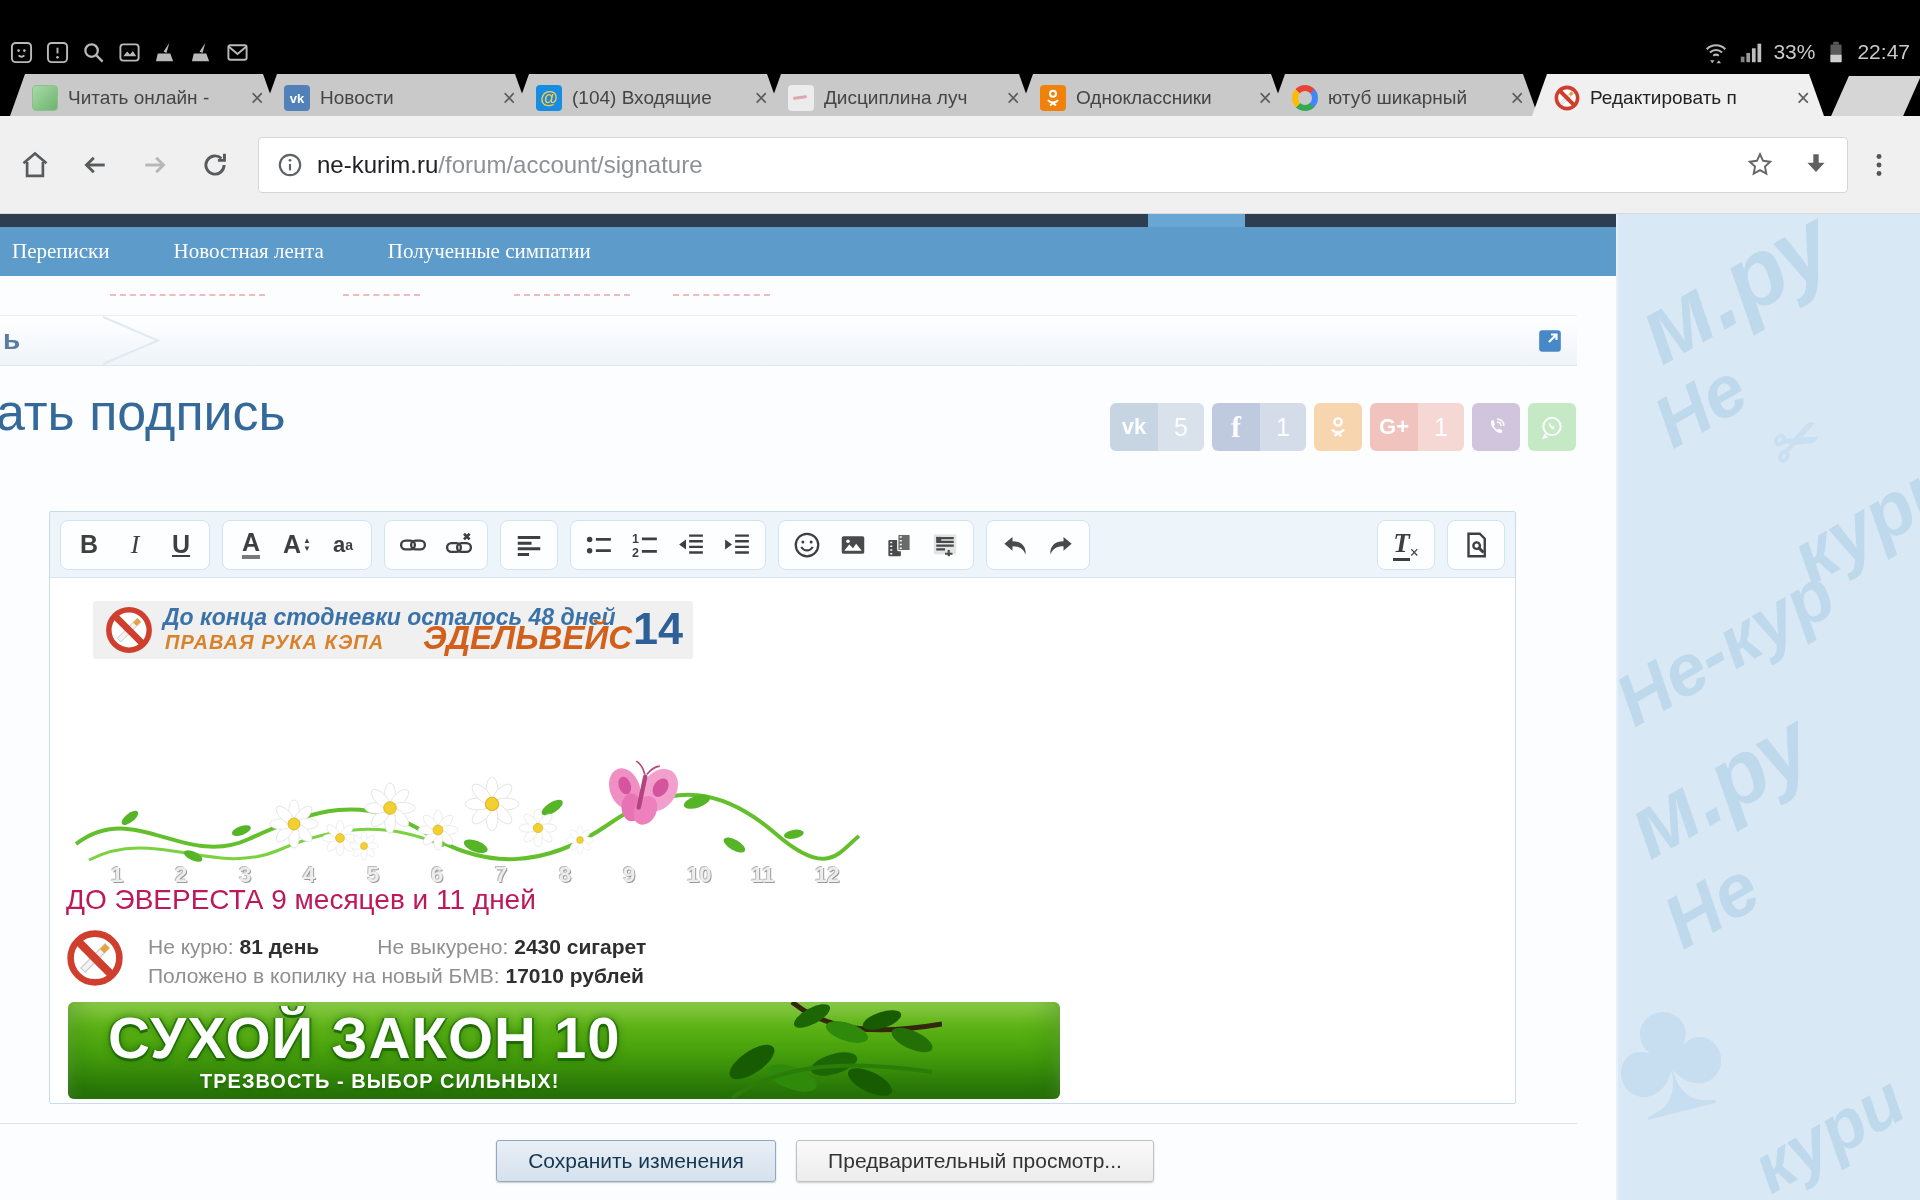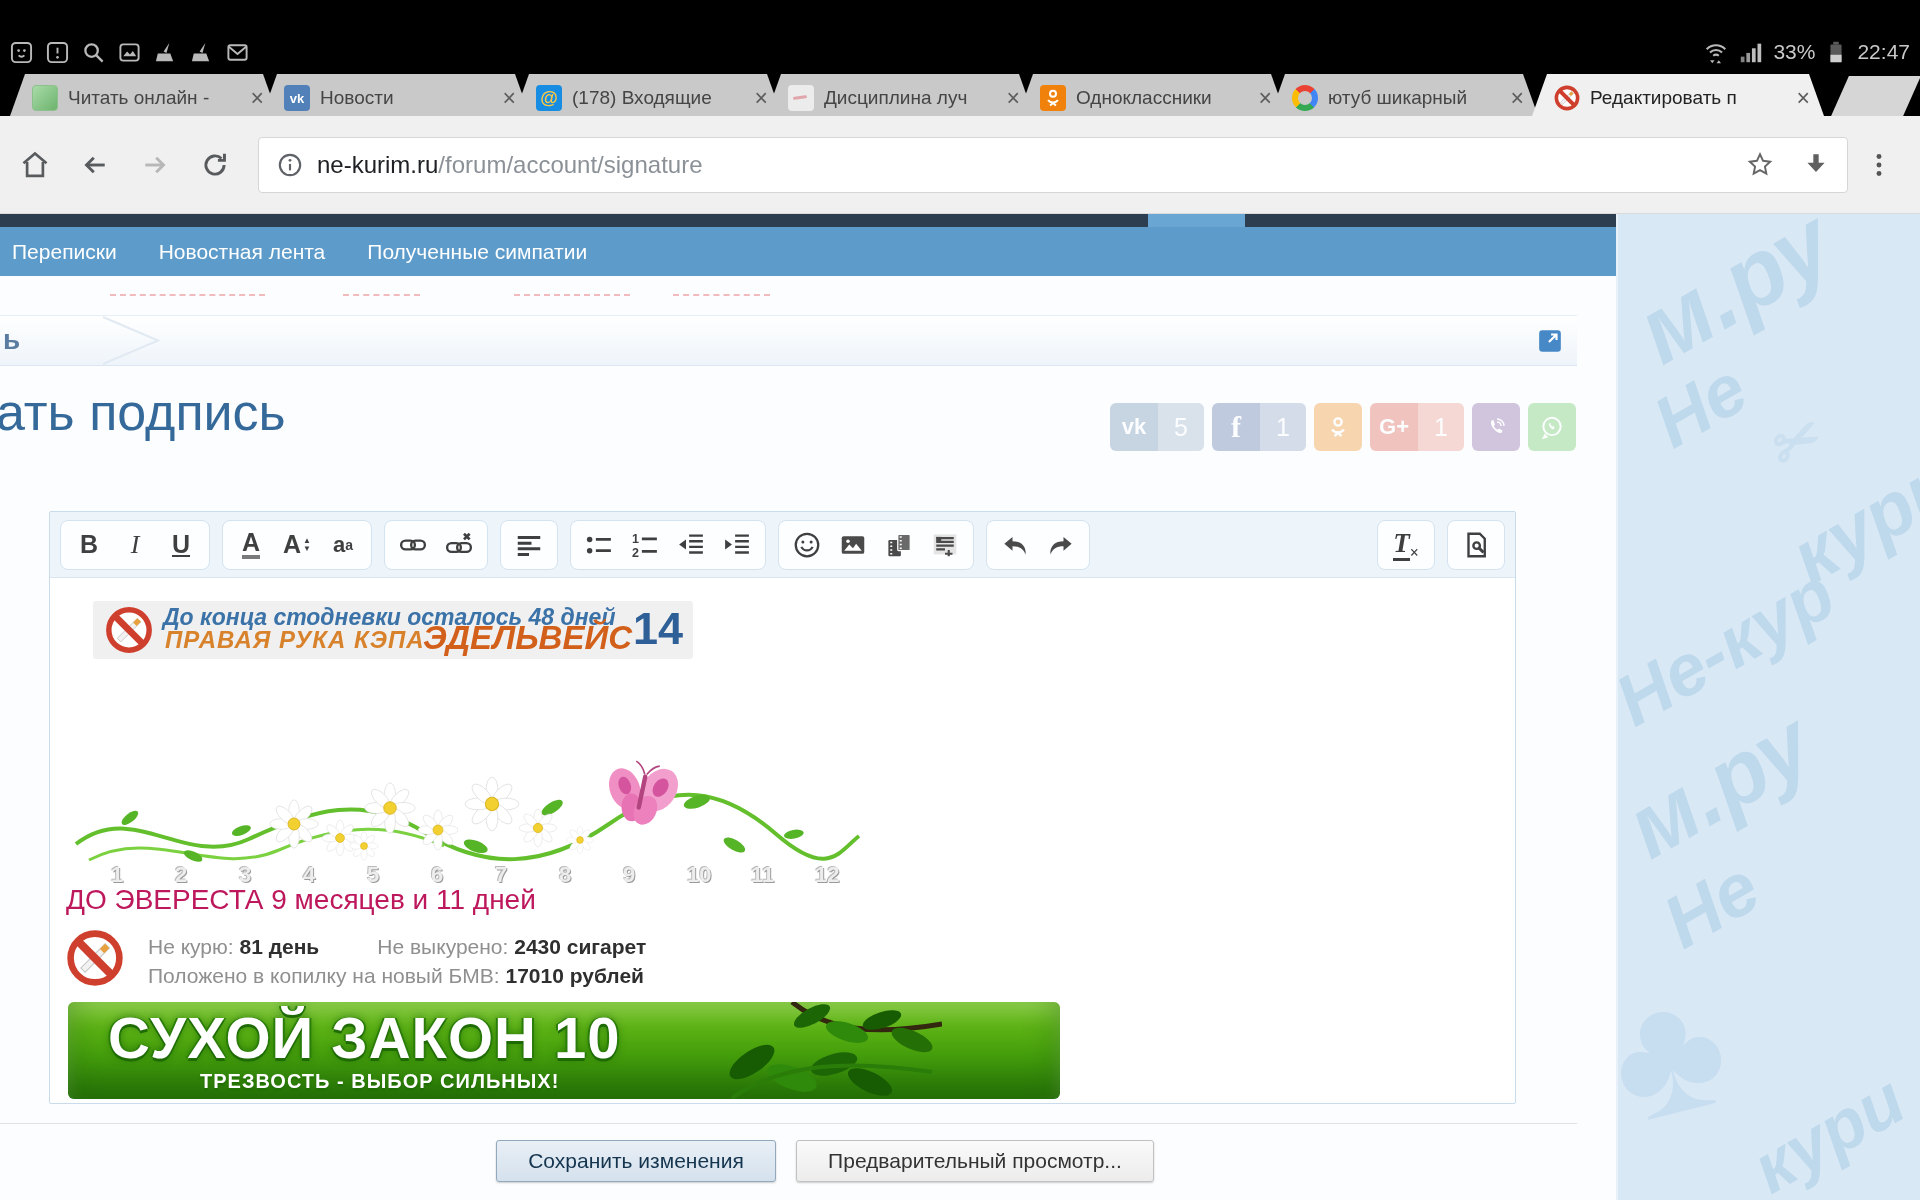--- a/index.html
+++ b/index.html
@@ -29,21 +29,21 @@
   .browserbar{position:absolute;top:80px;left:0;width:1920px;height:98px;background:#f0f0f0;border-bottom:1px solid #dadada;display:flex;align-items:center;box-sizing:border-box;padding:0 26px 0 18px;z-index:2;}
   .bicon{flex:none;display:flex;margin-right:26px;}
   .urlbox{flex:1;height:54px;background:#fff;border:1px solid #d6d6d6;border-radius:4px;display:flex;align-items:center;padding:0 16px;margin-right:16px;}
   .url-domain{font-size:24px;color:#202124;margin-left:12px;white-space:nowrap;}
   .url-path{font-size:24px;color:#8b9197;white-space:nowrap;}
   .urlbox .spacer{flex:1;}
   
   .sitenav{position:absolute;top:178px;left:0;width:1616px;height:62px;background:#5c9bca;}
   .nav-strip{position:absolute;top:0;left:0;width:100%;height:13px;background:#2c3e50;}
   .nav-strip-gap{position:absolute;left:1148px;top:0;width:97px;height:13px;background:#6aa6d4;}
-  .nav-links{position:absolute;top:13px;left:0;height:49px;display:flex;align-items:center;gap:42px;padding-left:12px;}
+  .nav-links{position:absolute;top:13px;left:0;height:49px;display:flex;align-items:center;gap:64px;padding-left:12px;font-family:Liberation Serif, serif;}
   .nav-link{color:#fff;font-size:21px;white-space:nowrap;}
   .search-panel{position:absolute;top:202px;left:1074px;width:542px;height:77px;background:#fbfdfe;border-radius:16px 0 0 0;z-index:2;}
   .search-input{position:absolute;left:11px;top:13px;width:482px;height:44px;box-sizing:border-box;border:1px solid #b5b5b5;border-radius:6px;background:#fff;font-style:italic;font-size:23px;color:#777;padding:0 14px;font-family:"Liberation Sans",sans-serif;outline:none;}
   .search-input::placeholder{color:#999;}
   
   .watermark{position:absolute;top:178px;left:1616px;width:304px;height:1022px;background:#d9e8f5;overflow:hidden;border-left:2px solid #e8f1f9;}
   .wm{position:absolute;font-weight:bold;font-style:italic;color:#bed8ec;white-space:nowrap;}
   
   .content{position:absolute;top:240px;left:0;width:1616px;height:960px;background:#fbfdfe;}
   .fdash{position:absolute;top:14px;height:4px;border-bottom:2px dashed rgba(231,119,124,.5);}
@@ -71,21 +71,21 @@
   .sizecol{display:flex;flex-direction:column;font-size:8px;line-height:8px;color:#3f3f3f;margin-left:2px;}
   .tb-font small{font-size:14px;font-weight:bold;}
   .mlauto{margin-left:auto;}
   .tx-wrap{font-family:"Liberation Serif",serif;}
   .tx-wrap i{font-size:27px;font-weight:bold;border-bottom:3px solid #3f3f3f;}
   .tx-wrap .txx{font-size:16px;font-weight:bold;vertical-align:-6px;}
   
   .banner1{position:absolute;left:43px;top:89px;width:600px;height:58px;background:#f0f0f0;border-radius:3px;}
   .b1-icon{position:absolute;left:12px;top:5px;}
   .b1-l1{position:absolute;left:70px;top:3px;font-size:23px;font-style:italic;font-weight:bold;color:#3b72a8;white-space:nowrap;}
-  .b1-l2{position:absolute;left:72px;bottom:5px;font-size:24px;font-style:italic;font-weight:bold;color:#d8822c;letter-spacing:1px;white-space:nowrap;}
+  .b1-l2{position:absolute;left:72px;bottom:5px;font-size:20px;font-style:italic;font-weight:bold;color:#d8822c;letter-spacing:1px;white-space:nowrap;}
   .b1-brand{position:absolute;left:330px;bottom:2px;font-size:33px;font-style:italic;font-weight:bold;color:#d2601a;white-space:nowrap;}
   .b1-num{position:absolute;right:10px;top:2px;font-size:45px;font-weight:bold;color:#2e5f96;}
   .motto{position:absolute;left:16px;top:158px;font-family:"Liberation Serif",serif;font-weight:bold;font-size:31px;color:#16389b;white-space:nowrap;}
   .garland{position:absolute;left:14px;top:232px;pointer-events:none;}
   .gnum{position:absolute;top:350px;font-size:22px;font-weight:bold;color:#ededed;text-shadow:1px 1px 0 #9a9a9a,-1px -1px 0 #bbb;}
   .everest{position:absolute;left:16px;top:372px;font-size:28px;color:#be185d;white-space:nowrap;}
   .stats{position:absolute;left:10px;top:414px;width:790px;height:66px;background:#fff;}
   .st-icon{position:absolute;left:6px;top:3px;}
   .st-rows{position:absolute;left:88px;top:6px;font-size:21px;line-height:29px;color:#8f8f8f;white-space:nowrap;}
   .st-rows b{color:#2f2f2f;}
@@ -190,21 +190,21 @@
       <span class="tlabel">Читать онлайн -</span>
       <span class="tclose">×</span>
     </div>
     <div class="tab" style="left:262px;width:268px;">
       <span class="fav fav-vk">vk</span>
       <span class="tlabel">Новости</span>
       <span class="tclose">×</span>
     </div>
     <div class="tab" style="left:514px;width:268px;">
       <span class="fav fav-at">@</span>
-      <span class="tlabel">(178) Входящие</span>
+      <span class="tlabel">(104) Входящие</span>
       <span class="tclose">×</span>
     </div>
     <div class="tab" style="left:766px;width:268px;">
       <span class="fav fav-dis"></span>
       <span class="tlabel">Дисциплина луч</span>
       <span class="tclose">×</span>
     </div>
     <div class="tab" style="left:1018px;width:268px;">
       <span class="fav" style="background:#f0820c;">
           <svg width="20" height="20" viewBox="0 0 24 24" fill="none" stroke="#fff" stroke-width="2.4">

